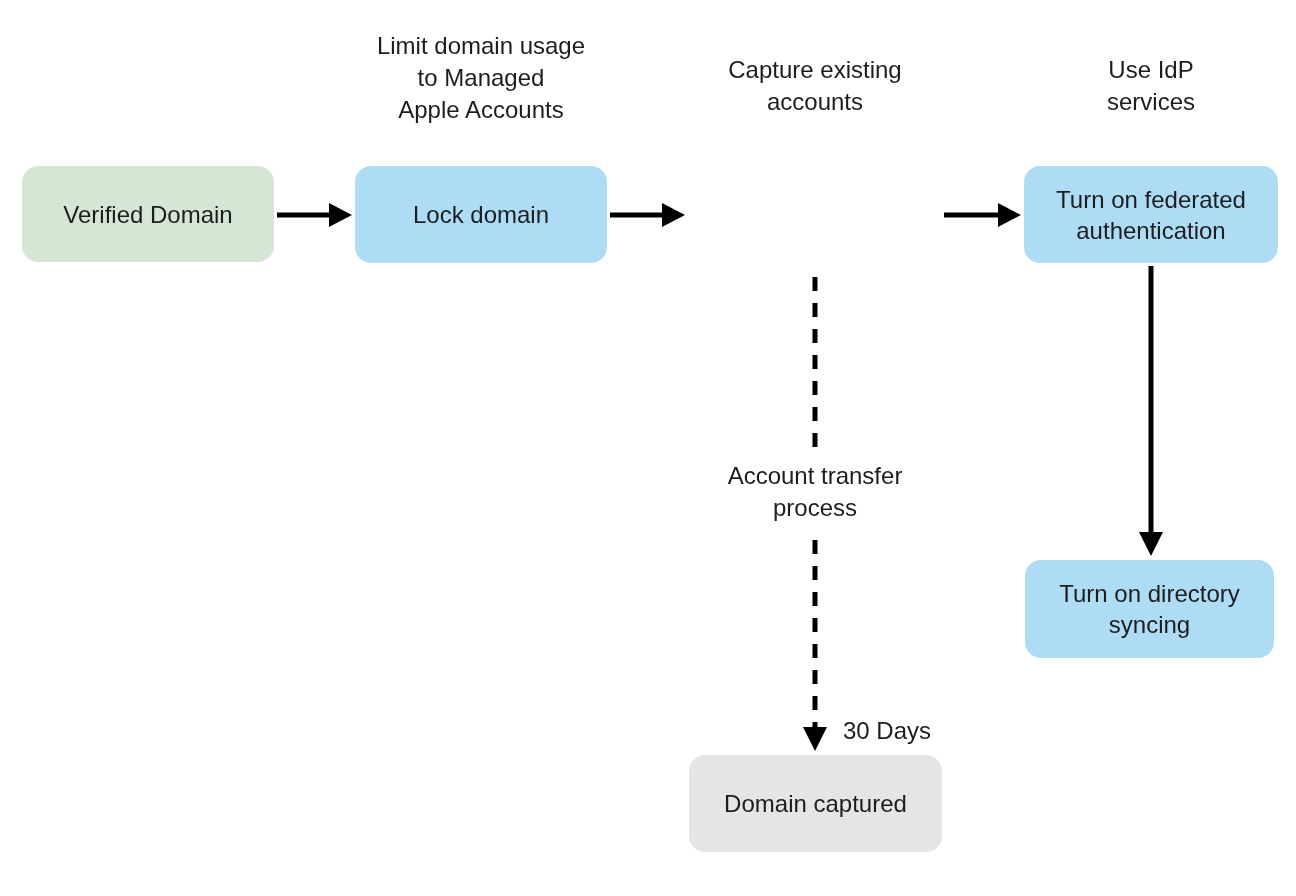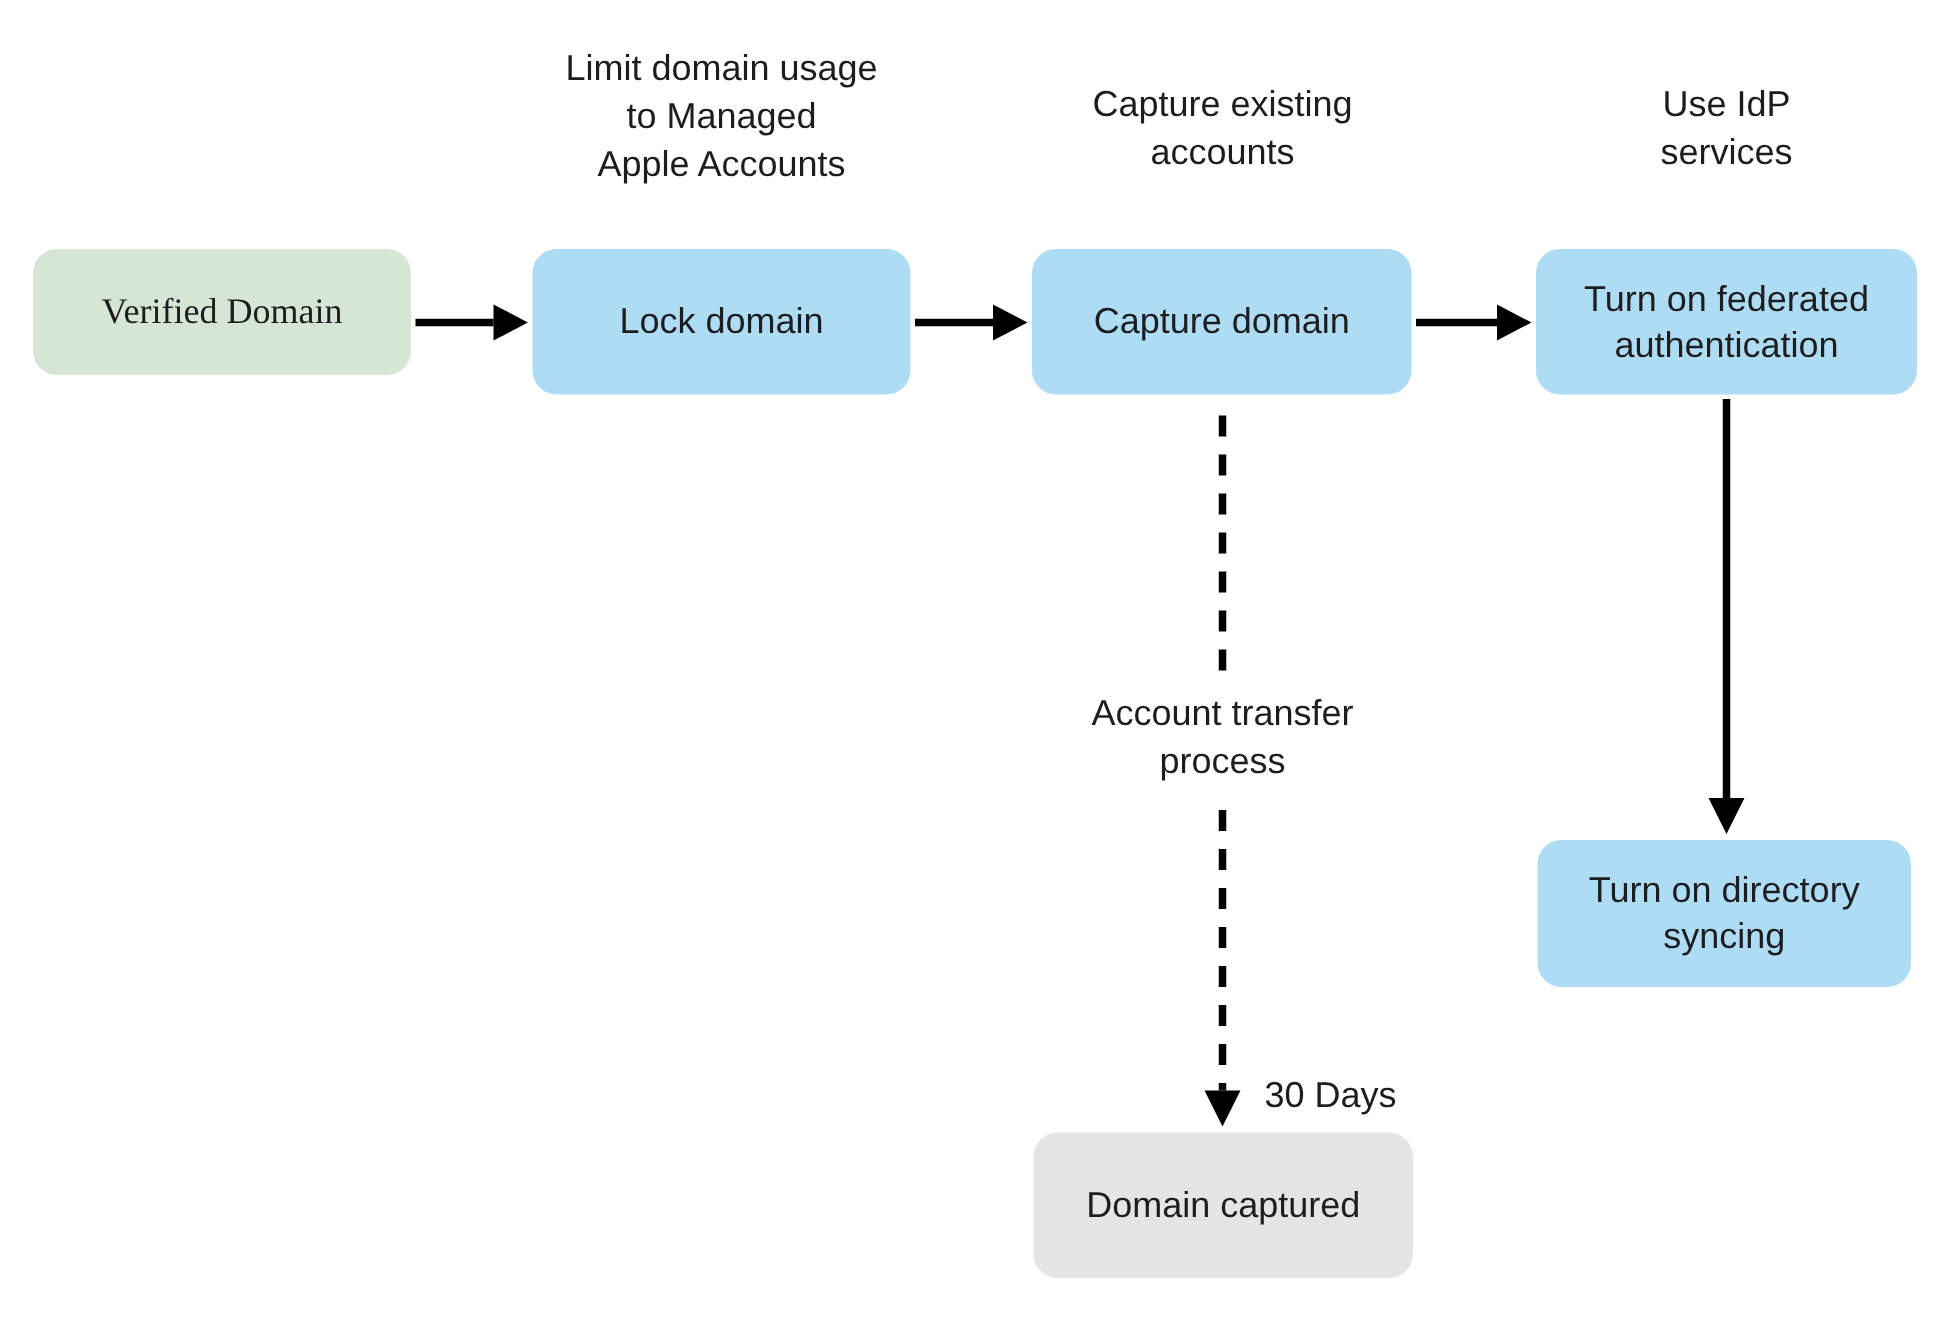--- a/index.html
+++ b/index.html
@@ -41,21 +41,21 @@
     font-size: 24px;
     line-height: 32px;
     white-space: pre-line;
     color: #1d1d1f;
   }
   .annotation.left-align {
     text-align: center;
     white-space: nowrap;
   }
   
-  #node-verified-domain   { left: 22px;   top: 166px; width: 252px; height: 84px; font-family: Liberation Serif, serif; }
+  #node-verified-domain   { left: 22px;   top: 166px; width: 252px; height: 96px; }
   #node-lock-domain       { left: 355px;  top: 166px; width: 252px; height: 97px; }
   #node-capture-domain    { left: 688px;  top: 166px; width: 253px; height: 97px; }
   #node-federated-auth    { left: 1024px; top: 166px; width: 254px; height: 97px; }
   #node-directory-syncing { left: 1025px; top: 560px; width: 249px; height: 98px; }
   #node-domain-captured   { left: 689px;  top: 755px; width: 253px; height: 97px; }
   
   #label-limit-domain-usage { left: 331px;  top: 30px;  width: 300px; }
   #label-capture-existing   { left: 665px;  top: 54px;  width: 300px; }
   #label-use-idp            { left: 1001px; top: 54px;  width: 300px; }
   #label-account-transfer   { left: 665px;  top: 460px; width: 300px; }
@@ -114,21 +114,20 @@
 
   <div class="annotation" id="label-account-transfer">Account transfer
 process</div>
 
   <div class="annotation left-align" id="label-thirty-days">30 Days</div>
 
   <div class="node" id="node-verified-domain" style="background-color: rgb(213, 231, 212);">Verified Domain</div>
 
   <div class="node" id="node-lock-domain" style="background-color: rgb(174, 220, 245);">Lock domain</div>
 
-  <div class="node" id="node-capture-domain" style="background-color: rgb(174, 220, 245);">Capture domain</div>
 
   <div class="node" id="node-directory-syncing" style="background-color: rgb(174, 220, 245);">Turn on directory syncing</div>
 
   <div class="node" id="node-federated-auth" style="background-color: rgb(174, 220, 245);">Turn on federated authentication</div>
 
   <div class="node" id="node-domain-captured" style="background-color: #e5e5e5;">Domain captured</div>
 
 </div>
 
 </body></html>

